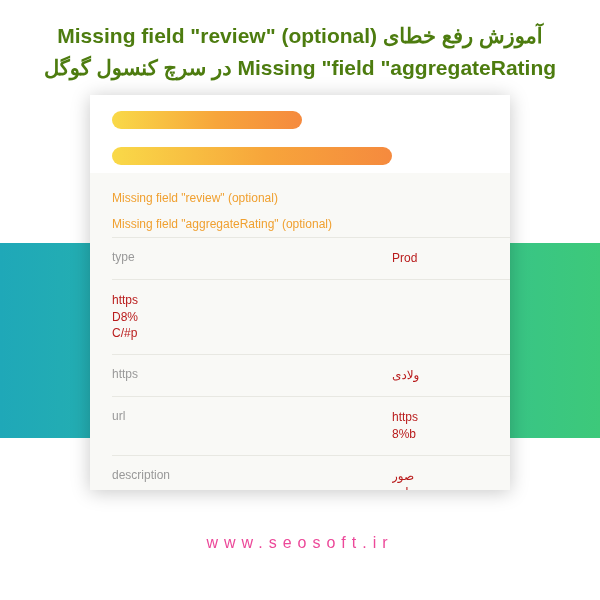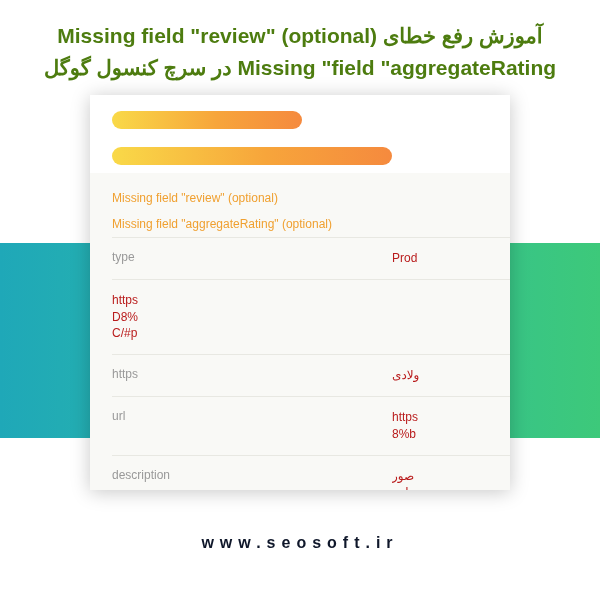--- a/index.html
+++ b/index.html
@@ -8,21 +8,21 @@
 .title { position: absolute; top: 20px; left: 20px; right: 20px; font-size: 21px; font-weight: 900; text-align: center; color: #4d7c0f; direction: rtl; line-height: 1.5; z-index: 2; }
 .panel { position: absolute; top: 95px; left: 90px; width: 420px; height: 395px; background: #fff; box-shadow: 0 2px 18px rgba(0,0,0,0.22); z-index: 1; overflow: hidden; }
 .bar1 { position: absolute; top: 16px; left: 22px; width: 190px; height: 18px; border-radius: 9px; background: linear-gradient(90deg, #f9d948 0%, #f7a53b 55%, #f58a3e 100%); }
 .bar2 { position: absolute; top: 52px; left: 22px; width: 280px; height: 18px; border-radius: 9px; background: linear-gradient(90deg, #f9d948 0%, #f7a53b 55%, #f58a3e 100%); }
 .inner { position: absolute; top: 78px; left: 0; right: 0; bottom: 0; background: #f9f9f6; padding: 12px 0 0 22px; }
 .warn { color: #f0a030; font-size: 12px; padding: 6px 0; }
 .row { display: flex; padding: 12px 0; font-size: 12px; color: #999; border-top: 1px solid #e8e8e2; }
 .row:first-of-type { border-top: 1px solid #e8e8e2; margin-top: 6px; }
 .key { width: 280px; flex-shrink: 0; }
 .val { color: #b91c1c; white-space: pre-line; line-height: 1.4; overflow: hidden; }
-.footer { position: absolute; bottom: 48px; left: 0; right: 0; text-align: center; font-size: 16px; letter-spacing: 6px; color: #0f172a; font-weight: 700; z-index: 2; }
+.footer { position: absolute; bottom: 48px; left: 0; right: 0; text-align: center; font-size: 16px; letter-spacing: 6px; color: #ec4899; font-weight: 400; z-index: 2; }
 </style>
 </head>
 <body>
 
 <div class="bg-band"></div>
 
 <div class="title">آموزش رفع خطای Missing field "review" (optional) Missing "field "aggregateRating در سرچ کنسول گوگل</div>
 
 <div class="panel">
   <div class="bar1"></div>

